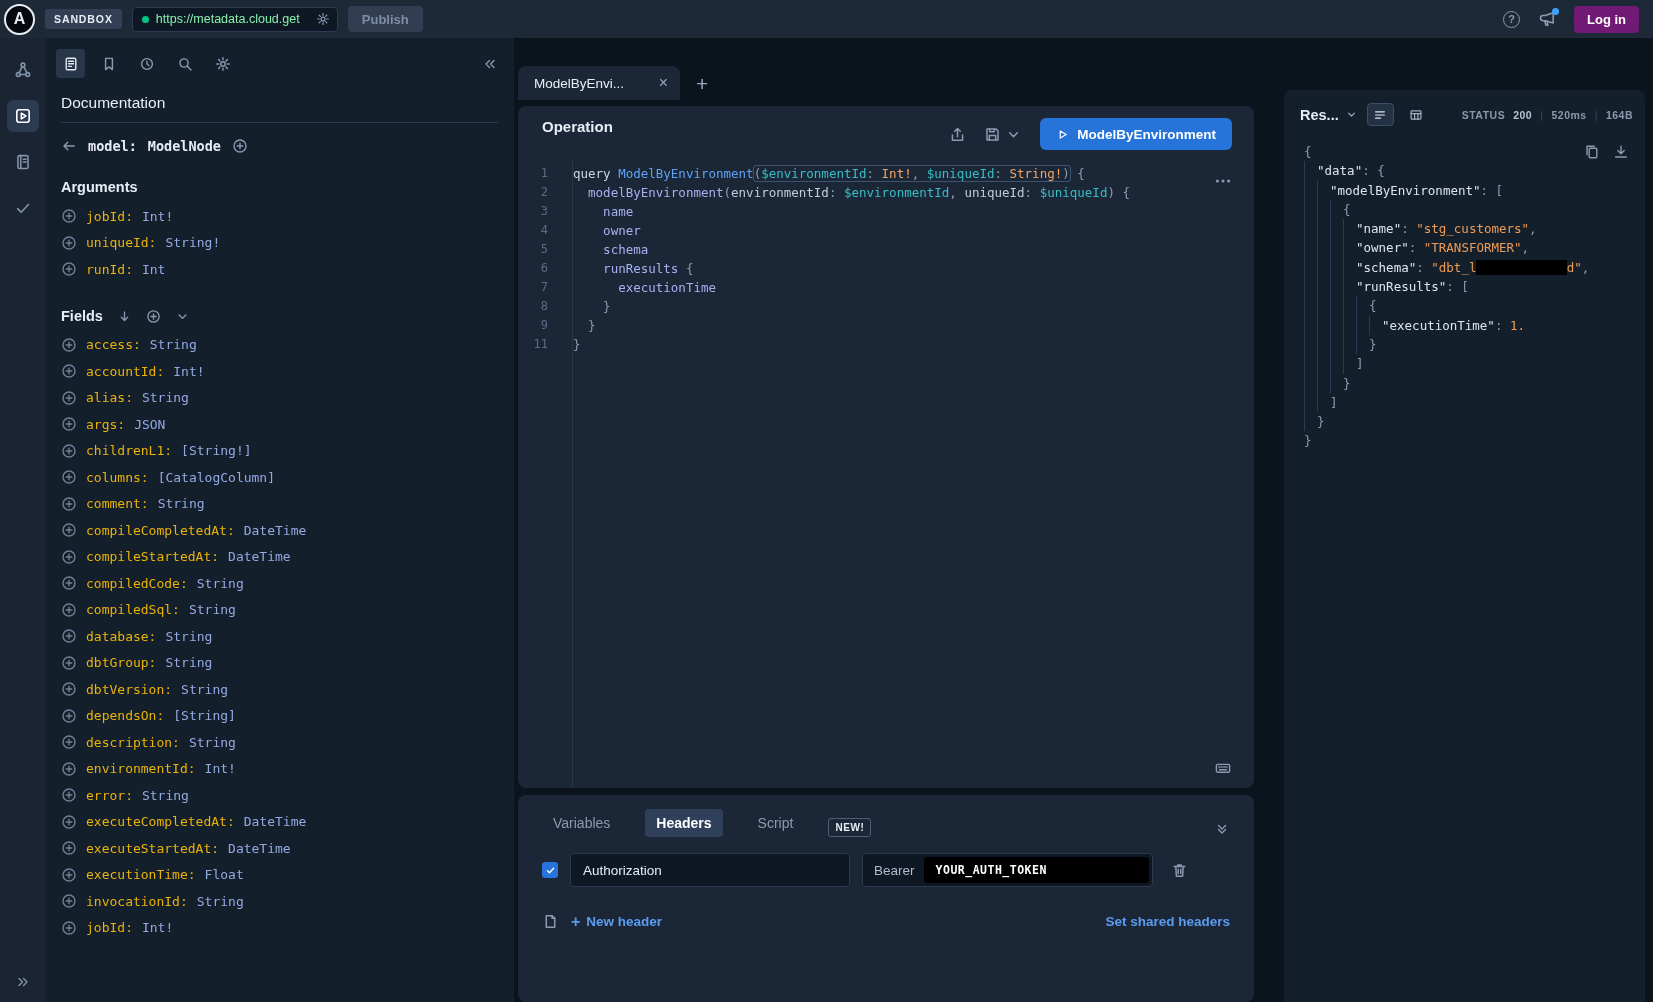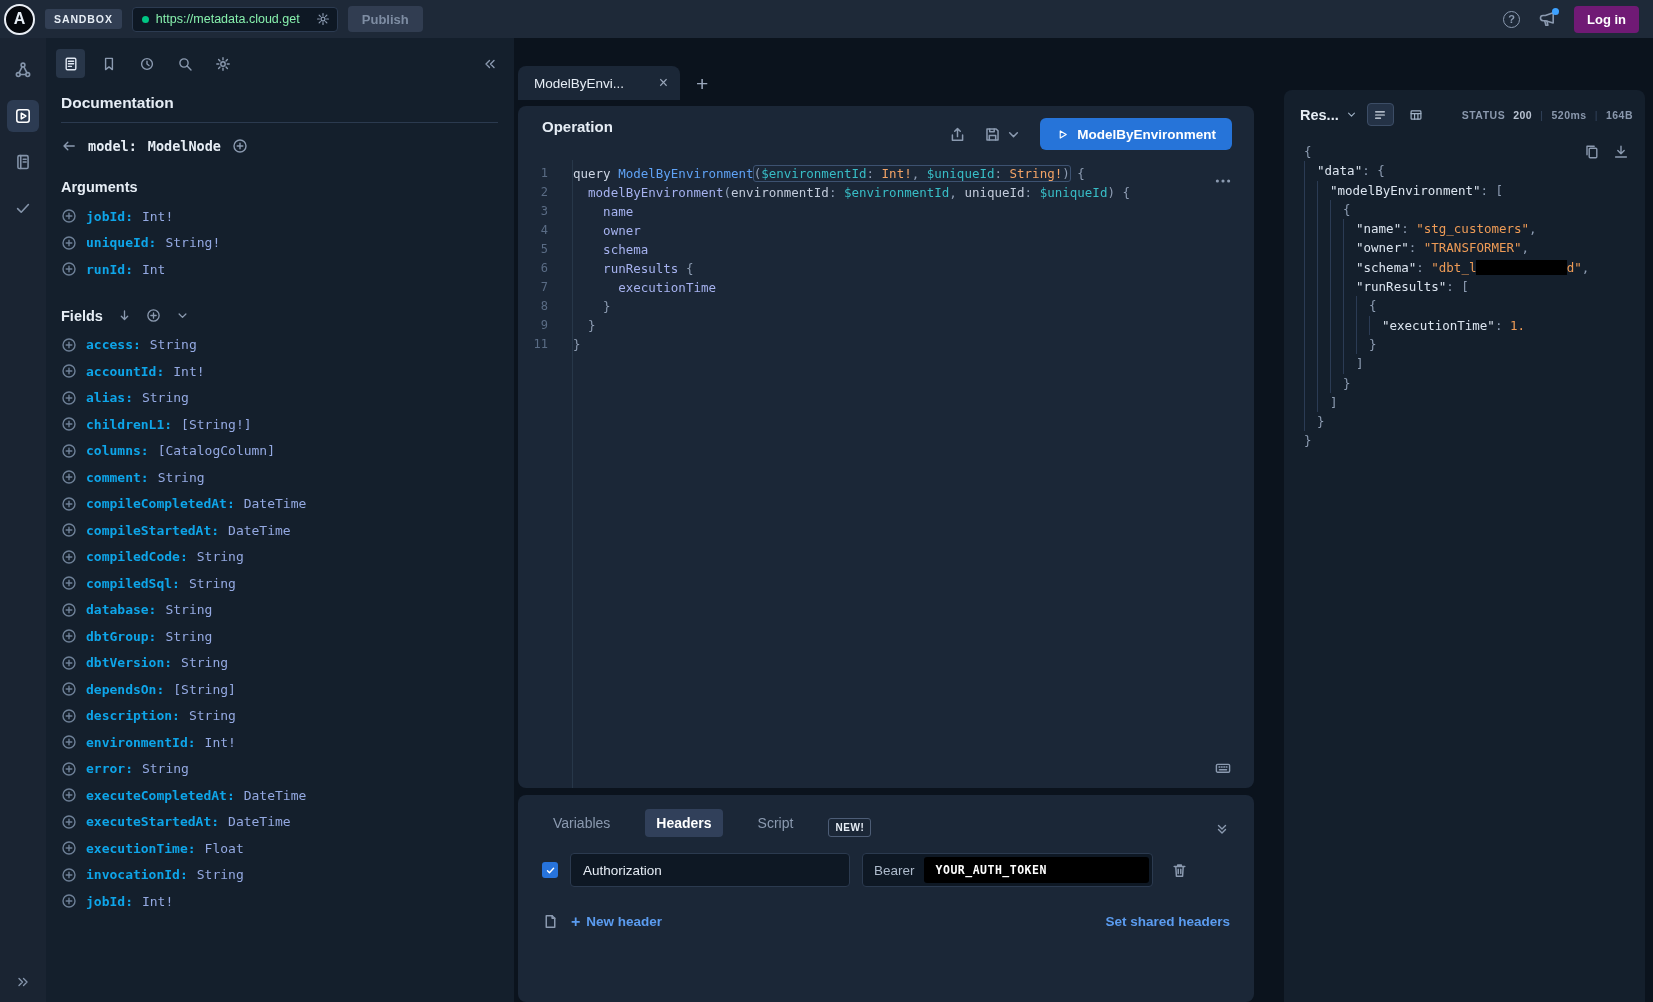--- a/index.html
+++ b/index.html
@@ -38,31 +38,31 @@
   .rail-item .ic{width:18px;height:18px}
   .rail-bottom{position:absolute;bottom:12px;left:0;width:100%;display:flex;justify-content:center;color:#8494aa}
 
   
   .docs{width:468px;background:#141f2c;display:flex;flex-direction:column;overflow:hidden;flex:none}
   .docs-toolbar{display:flex;align-items:center;gap:9px;padding:11px 16px 4px 10px}
   .dt-item{width:29px;height:29px;border-radius:4px;display:flex;align-items:center;justify-content:center;color:#8b9ab0}
   .dt-item.active{background:#283649;color:#dfe7f2}
   .dt-collapse{margin-left:auto;color:#8b9ab0}
   .docs-body{padding:12px 16px 0 15px;overflow:hidden}
-  .docs-title{font-size:15.5px;font-weight:bold;padding-bottom:10px;border-bottom:1px solid #2b3a4f}
+  .docs-title{font-size:15.5px;font-weight:normal;padding-bottom:10px;border-bottom:1px solid #2b3a4f}
   .breadcrumb{display:flex;align-items:center;gap:11px;margin-top:15px;
     font-family:"DejaVu Sans Mono",monospace;font-size:13.5px;font-weight:bold}
   .breadcrumb .ic{color:#8b9ab0}
   .section-title{font-size:14.5px;font-weight:bold;margin:25px 0 8px}
-  .fields-head{display:flex;align-items:flex-start;gap:14px;margin:25px 0 8px;color:#8b9ab0}
+  .fields-head{display:flex;align-items:flex-end;gap:14px;margin:25px 0 8px;color:#8b9ab0}
   .fields-head .ic{width:15px;height:15px}
   .fields-head h3{font-size:14.5px;color:#e6edf5}
   .doc-row{display:flex;align-items:center;gap:9px;height:26.5px;font-family:"DejaVu Sans Mono",monospace;font-size:13px}
   .plus-ic{width:16px;height:16px;color:#6e8097}
-  .dname{color:#0ea5e9;font-weight:bold}
+  .dname{color:#eab308;font-weight:normal}
   .dtype{color:var(--doc-type,#94a9e2)}
 
   
   .main-col{flex:1;display:flex;flex-direction:column;padding:16px 18px 0 4px;min-width:0}
   .tabstrip{height:52px;display:flex;align-items:flex-end;gap:16px;padding-bottom:6px}
   .tab{height:34px;background:#1b2737;border-radius:8px 8px 0 0;display:flex;align-items:center;gap:10px;
     padding:0 12px 0 16px;font-size:13.5px;width:162px}
   .tab-close{color:#9aa7bb;font-size:16px;margin-left:auto;line-height:1}
   .newtab{color:#9aa7bb;font-size:21px;line-height:1;margin-bottom:6px}
 
@@ -371,20 +371,30 @@
               <span class="dname">alias:</span>
               <span class="dtype">String</span>
             </div>
             <div class="doc-row">
               <span class="ic plus-ic">
                 <svg viewBox="0 0 16 16" fill="none" stroke="currentColor" stroke-width="1.2" stroke-linecap="round">
                   <circle cx="8" cy="8" r="6"></circle>
                   <path d="M8 5.2v5.6M5.2 8h5.6"></path>
                 </svg>
               </span>
+              <span class="dname">args:</span>
+              <span class="dtype">JSON</span>
+            </div>
+            <div class="doc-row">
+              <span class="ic plus-ic">
+                <svg viewBox="0 0 16 16" fill="none" stroke="currentColor" stroke-width="1.2" stroke-linecap="round">
+                  <circle cx="8" cy="8" r="6"></circle>
+                  <path d="M8 5.2v5.6M5.2 8h5.6"></path>
+                </svg>
+              </span>
               <span class="dname">childrenL1:</span>
               <span class="dtype">[String!]</span>
             </div>
             <div class="doc-row">
               <span class="ic plus-ic">
                 <svg viewBox="0 0 16 16" fill="none" stroke="currentColor" stroke-width="1.2" stroke-linecap="round">
                   <circle cx="8" cy="8" r="6"></circle>
                   <path d="M8 5.2v5.6M5.2 8h5.6"></path>
                 </svg>
               </span>

